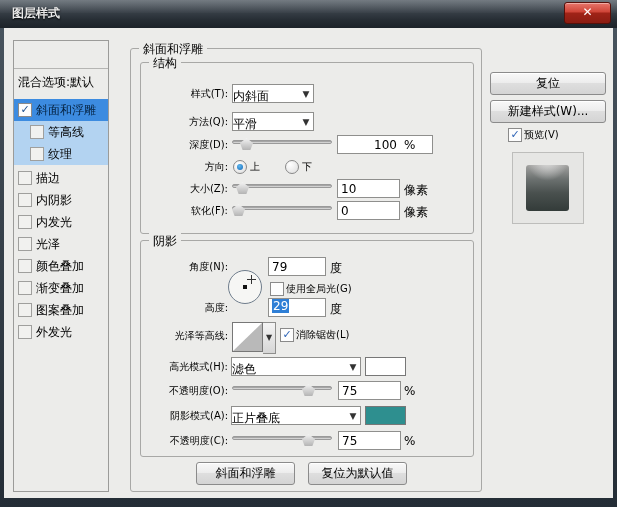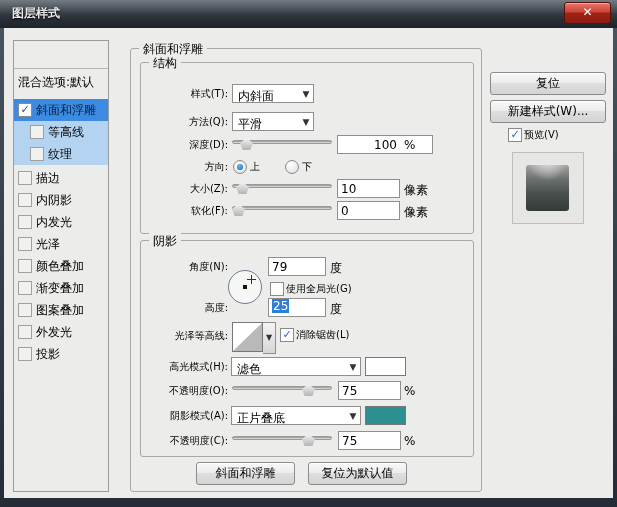--- a/index.html
+++ b/index.html
@@ -33,21 +33,21 @@
   .cb.checked::after{content:"✓";font-weight:bold;}
   .cb.dim{background:#f1f1ef;border-color:#9f9f9d;}
   
   .lab{position:absolute;font-size:10px;color:#000;white-space:nowrap;}
   .lab.r{text-align:right;}
   .numbox{position:absolute;width:55px;height:17px;border:1px solid #8f8f8d;background:#fff;font-size:12px;
     font-family:"DejaVu Sans","Liberation Sans",sans-serif;padding:0 3px;box-sizing:content-box;}
   input.numbox{outline:none;}
   .dd{position:absolute;height:19px;border:1px solid #8f8f8d;background:#fff;display:flex;align-items:center;
     font-size:12px;cursor:pointer;box-sizing:border-box;}
-  .dd .ddtext{padding-left:5px;flex:1;margin-top:6px;}
+  .dd .ddtext{flex:1;margin-top:6px;}
   .dd .ddarrow{width:14px;font-size:9px;color:#333;text-align:center;flex:0 0 auto;}
   .swatch{position:absolute;width:41px;height:19px;border:1px solid #777;box-sizing:border-box;cursor:pointer;}
   
   .slider{position:absolute;width:100px;height:14px;}
   .slider .track{position:absolute;left:0;right:0;top:3px;height:4px;border-radius:2px;
     background:linear-gradient(180deg,#8f8f8f,#e8e8e8);border:1px solid #9a9a9a;box-sizing:border-box;}
   .slider .thumb{position:absolute;top:1px;width:13px;height:12px;
     clip-path:polygon(50% 0,100% 42%,80% 100%,20% 100%,0 42%);
     background:linear-gradient(180deg,#f4f4f4,#b4b4b4);
     filter:drop-shadow(0 0 1px #555);cursor:pointer;}
@@ -143,24 +143,20 @@
         <span>渐变叠加</span>
       </div>
       <div class="side-row side-item" style="top:258px">
         <span class="cb dim"></span>
         <span>图案叠加</span>
       </div>
       <div class="side-row side-item" style="top:280px">
         <span class="cb dim"></span>
         <span>外发光</span>
       </div>
-      <div class="side-row side-item" style="top:302px">
-        <span class="cb dim"></span>
-        <span>投影</span>
-      </div>
     </div>
 
     <div class="gbox" style="left:126px;top:20px;width:350px;height:442px">
       <span class="glabel">斜面和浮雕</span>
     </div>
 
     <div class="gbox" style="left:136px;top:34px;width:332px;height:170px">
       <span class="glabel">结构</span>
     </div>
     <div class="lab r" style="left:130px;top:59px;width:94px">样式(T):</div>
@@ -214,21 +210,21 @@
 
     <div class="dial" style="left:224px;top:242px">
       <div class="dot"></div>
       <div class="cross"></div>
     </div>
 
     <div class="cbx" style="left:266px;top:254px"></div>
     <div class="lab" style="left:282px;top:254px">使用全局光(G)</div>
 
     <div class="lab r" style="left:130px;top:273px;width:94px">高度:</div>
-    <div class="numbox" style="left:264px;top:270px;width:50px"><span class="altsel">25</span></div>
+    <div class="numbox" style="left:264px;top:270px;width:50px"><span class="altsel">29</span></div>
     <div class="unit" style="left:326px;top:273px">度</div>
 
     <div class="lab r" style="left:130px;top:301px;width:94px">光泽等高线:</div>
     <div class="contour" style="left:228px;top:294px">
       <div class="thumbimg"></div>
       <div class="picker">▼</div>
     </div>
     <div class="cbx checked" style="left:276px;top:300px"></div>
     <div class="lab" style="left:292px;top:300px">消除锯齿(L)</div>
 

